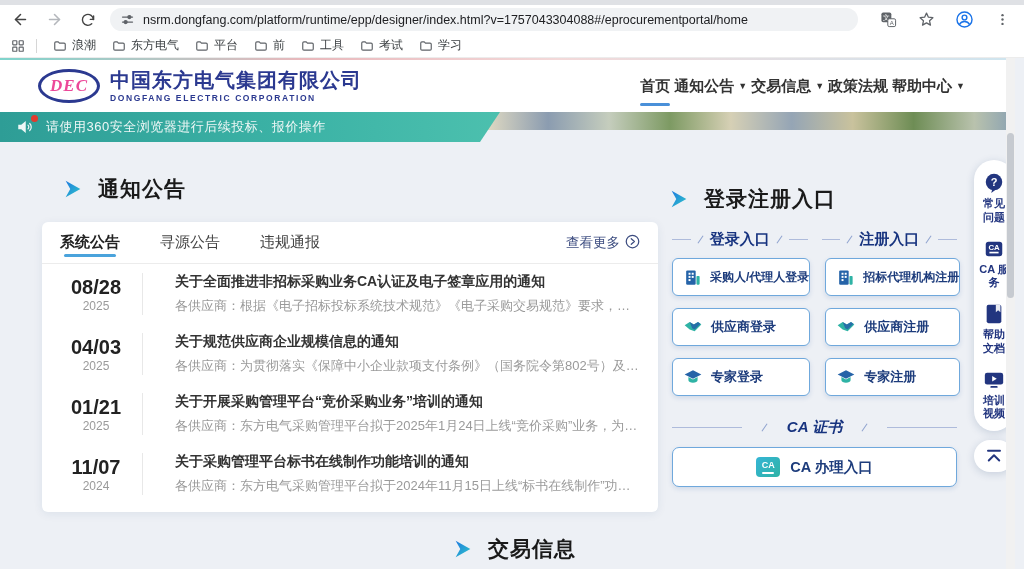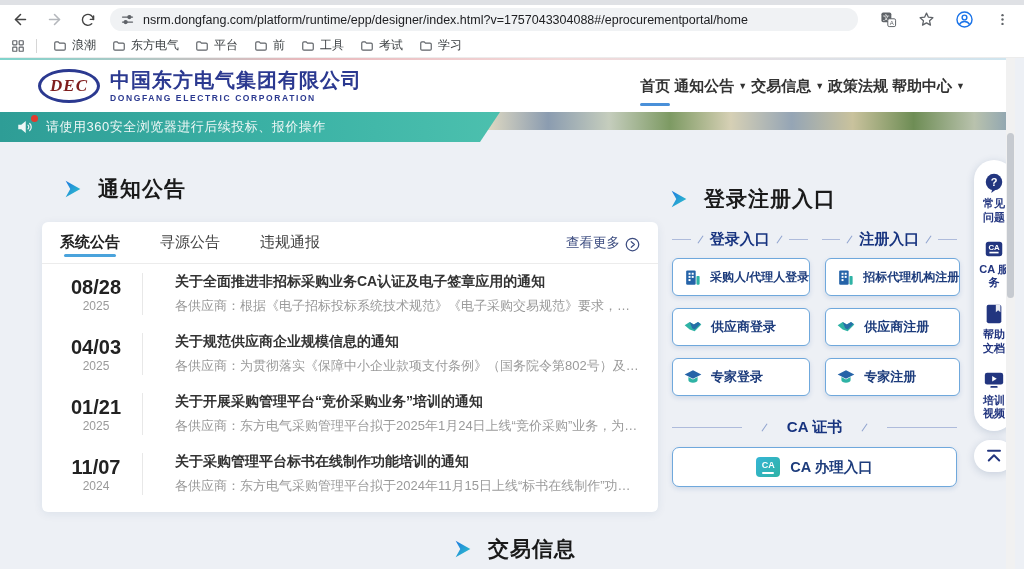--- a/index.html
+++ b/index.html
@@ -20,21 +20,21 @@
 
   
   .page { position:absolute; top:58px; left:0; width:1015px; height:511px; background:#edf0f5; overflow:hidden; }
   .page-topline { position:absolute; top:0; left:0; width:100%; height:2px;
      background:linear-gradient(90deg,#7fd4cc 0%,#e9b8bc 30%,#f3d9d9 55%,#cfe5ef 100%); }
 
   
   .site-header { position:absolute; top:2px; left:0; width:100%; height:52px; background:#fff; display:flex; align-items:center; }
   .logo-wrap { display:flex; align-items:center; margin-left:38px; gap:10px; }
   .dec-oval { width:62px; height:34px; border:3px solid #2b3990; border-radius:50%; display:flex; align-items:center; justify-content:center; }
-  .dec-txt { font-family:"Liberation Serif","DejaVu Serif",serif; font-style:italic; font-weight:bold; font-size:17px; color:#7f1d1d; letter-spacing:1px; }
+  .dec-txt { font-family:"Liberation Serif","DejaVu Serif",serif; font-style:italic; font-weight:bold; font-size:17px; color:#ec4899; letter-spacing:1px; }
   .co-cn { font-size:20px; font-weight:bold; color:#2b3990; letter-spacing:1px; line-height:1.1; }
   .co-en { font-size:8.5px; font-weight:bold; color:#2b3990; letter-spacing:1.6px; margin-top:2px; }
   .main-nav { display:flex; align-items:center; margin-left:auto; margin-right:48px; }
   .nav-item { font-size:15px; color:#333; font-weight:bold; position:relative; padding:6px 2px; cursor:pointer; white-space:nowrap; display:flex; align-items:center; gap:4px; }
   .nav-item.active::after { content:""; position:absolute; left:2px; right:2px; bottom:-4px; height:3px; background:#4a90d9; border-radius:2px; }
   .caret { font-size:9px; color:#333; }
 
   
   .photo-strip { position:absolute; top:54px; left:0; width:100%; height:18px;
      background:linear-gradient(90deg,#6f8f56 0%,#8aa668 6%,#c9c3a0 12%,#97a27b 18%,#d8d3bb 24%,#7e96a8 30%,#cfd6cf 36%,#93a877 42%,#dfd9c2 48%,#8b9cb0 54%,#c5cdbd 60%,#7d9a63 66%,#d6d0b5 72%,#95a5b5 78%,#c9c29d 84%,#6e8d55 90%,#b9c2ad 96%,#88a0b2 100%); }
@@ -50,40 +50,40 @@
   .sec-title { display:flex; align-items:center; gap:14px; }
   .sec-title .txt { font-size:21px; font-weight:bold; color:#1a1a1a; letter-spacing:1px; }
 
   
   .notice-title { position:absolute; top:117px; left:62px; }
   .notice-card { position:absolute; top:164px; left:42px; width:616px; height:290px; background:#fff; border-radius:6px; box-shadow:0 2px 10px rgba(30,60,110,0.08); }
   .tabs-row { display:flex; align-items:center; height:42px; padding:0 18px; border-bottom:1px solid #ececec; }
   .tab { font-size:15px; color:#444; margin-right:40px; position:relative; padding:10px 0; cursor:pointer; white-space:nowrap; }
   .tab.active { font-weight:bold; color:#222; }
   .tab.active::after { content:""; position:absolute; left:4px; right:4px; bottom:5px; height:3px; background:#4aa3dc; border-radius:2px; }
-  .more-link { margin-left:auto; display:flex; align-items:flex-end; gap:5px; color:#3d4d80; font-size:13.5px; cursor:pointer; white-space:nowrap; }
+  .more-link { margin-left:auto; display:flex; align-items:flex-start; gap:5px; color:#3d4d80; font-size:13.5px; cursor:pointer; white-space:nowrap; }
   .n-item { display:flex; align-items:center; height:60px; padding:0 18px; cursor:pointer; }
   .n-date { width:72px; text-align:center; flex-shrink:0; }
   .n-date .d { font-size:20px; font-weight:bold; color:#222; line-height:1.15; }
   .n-date .y { font-size:12px; color:#9a9a9a; }
   .n-body { border-left:1px solid #e8e8e8; padding-left:32px; margin-left:10px; min-width:0; }
   .n-title { font-size:14px; font-weight:bold; color:#333; margin-bottom:6px; white-space:nowrap; overflow:hidden; text-overflow:ellipsis; }
   .n-sum { font-size:13px; color:#9a9a9a; white-space:nowrap; overflow:hidden; text-overflow:ellipsis; }
 
   
   .login-title { position:absolute; top:127px; left:668px; }
   .sub-headers { position:absolute; top:172px; left:672px; width:285px; display:flex; gap:14px;justify-content:space-between; }
   .sub-h { flex:1; display:flex; align-items:center; gap:5px; }
   .sub-h .lbl { font-size:15px; font-weight:bold; color:#17337f; white-space:nowrap; }
   .dline { flex:1; height:1px; background:#aebbdb; }
   .tick { width:9px; height:1px; background:#8fa3cf; transform:rotate(-55deg); flex-shrink:0; }
   .btn-grid { position:absolute; top:200px; left:672px; width:285px; display:grid; grid-template-columns:1fr 1fr; column-gap:15px; row-gap:12px; }
   .entry-btn { height:38px; background:#fff; border:1px solid #6fa8dc; border-radius:6px; display:flex; align-items:center; justify-content:flex-start; padding-left:10px; gap:8px; cursor:pointer; box-shadow:0 2px 5px rgba(31,81,155,0.14); }
   .entry-btn .lbl { font-size:13px; font-weight:bold; color:#1d3c7c; white-space:nowrap; }
-  .ca-header { position:absolute; top:360px; left:672px; width:285px; display:flex; align-items:center; gap:18px; }
+  .ca-header { position:absolute; top:360px; left:672px; width:285px; display:flex; align-items:center; gap:18px;font-style:italic; }
   .ca-header .lbl { font-size:15px; font-weight:bold; color:#17337f; white-space:nowrap; }
   .ca-btn { position:absolute; top:389px; left:672px; width:285px; height:40px; background:#fff; border:1px solid #6fa8dc; border-radius:7px; display:flex; align-items:center; justify-content:center; gap:10px; cursor:pointer; box-shadow:0 2px 5px rgba(31,81,155,0.14); }
   .ca-btn .lbl { font-size:14.5px; font-weight:bold; color:#1d3c7c; }
   .ca-badge { width:24px; height:20px; border-radius:4px; background:linear-gradient(135deg,#35b5d6,#2fb3a5); color:#fff; font-size:9px; font-weight:bold; display:flex; flex-direction:column; align-items:center; justify-content:center; line-height:1; }
   .ca-badge .bar { width:12px; height:2px; background:#fff; margin-top:2px; border-radius:1px; }
 
   
   .trade-title { position:absolute; top:477px; left:452px; }
 
   

